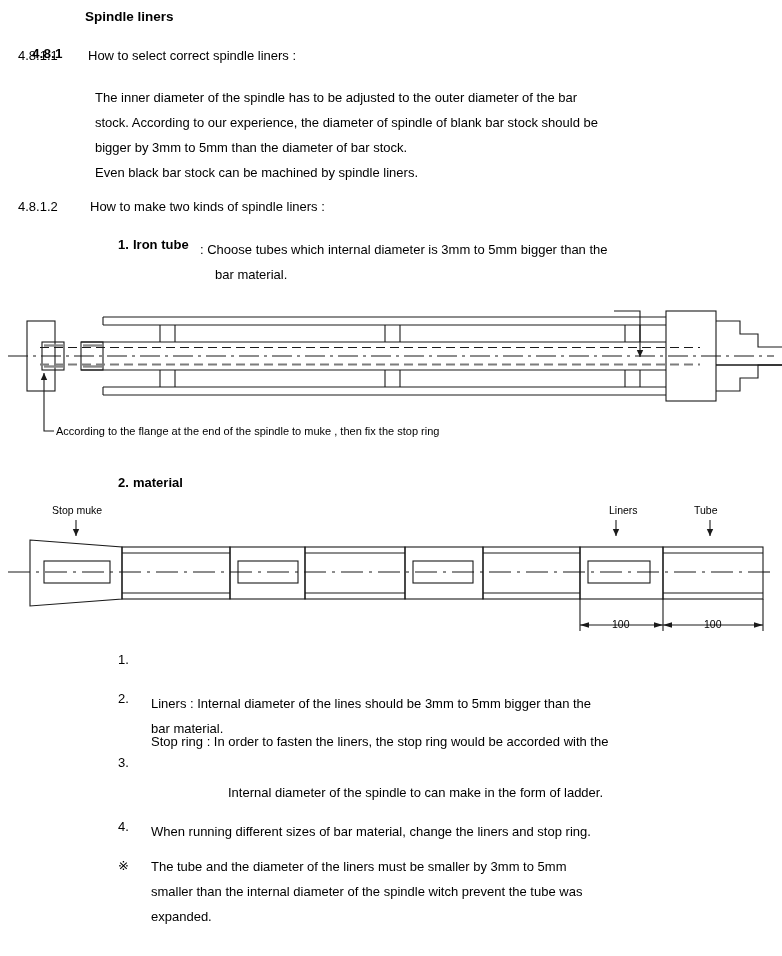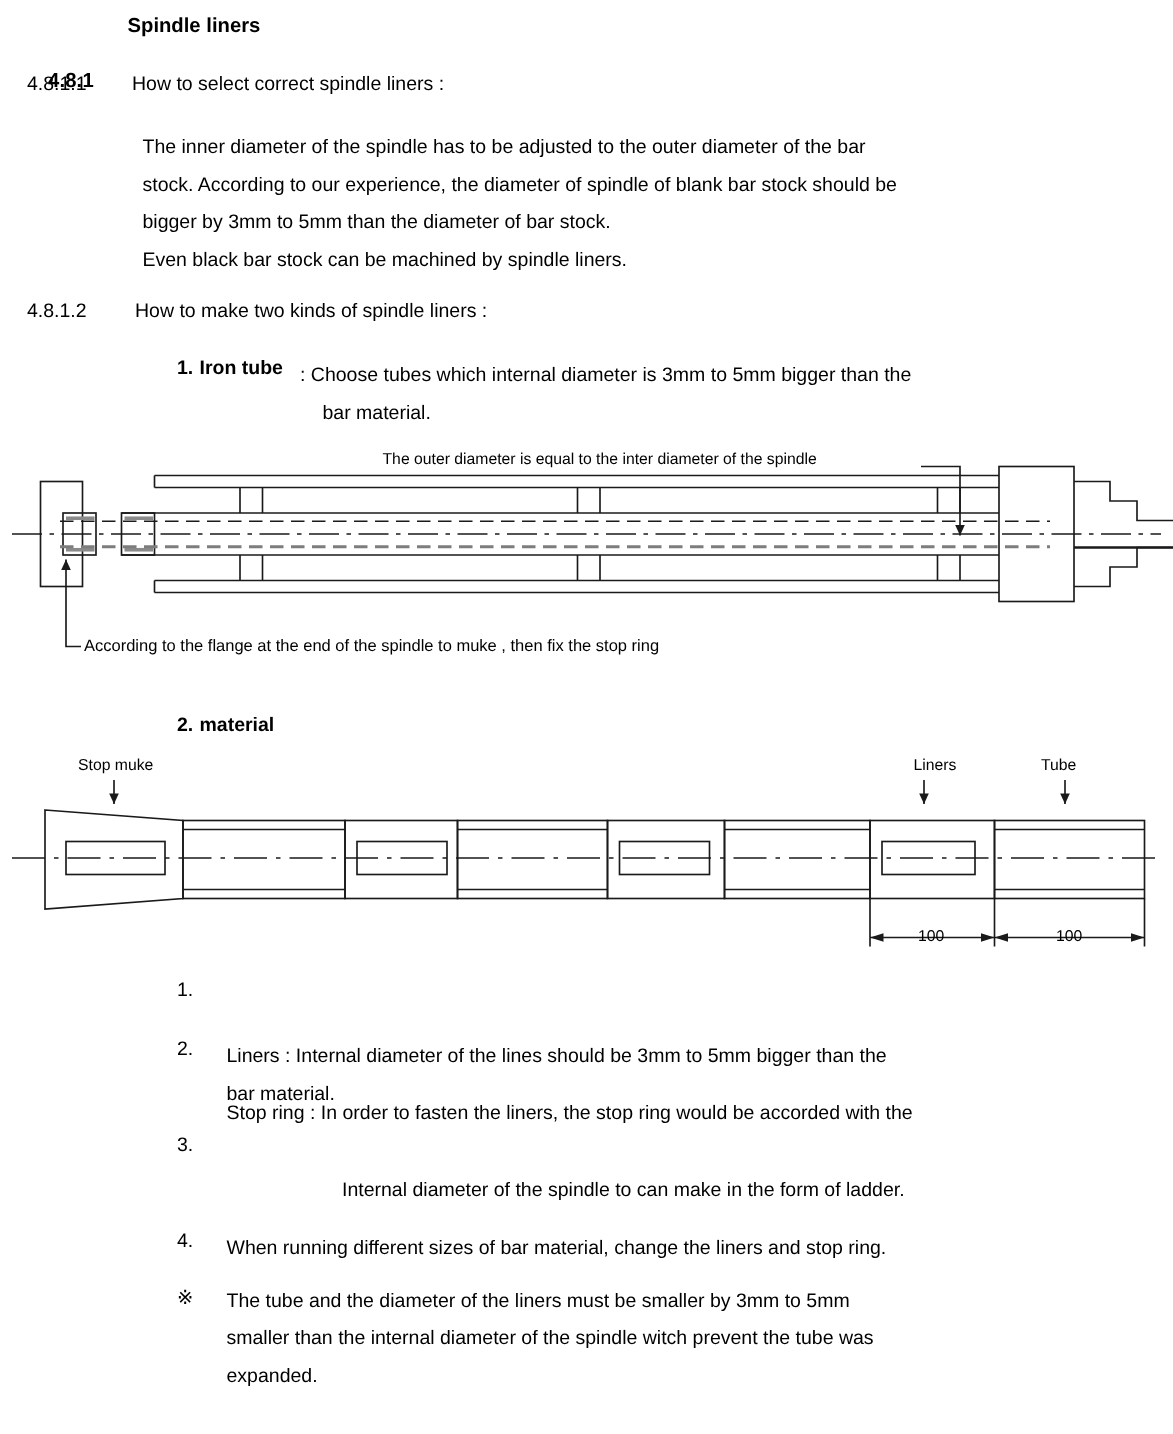--- a/index.html
+++ b/index.html
@@ -177,21 +177,20 @@
 
         <g>
           <path d="M 716 26 L 740 26 L 740 39 L 758 39 L 758 52 L 782 52"></path>
           <path d="M 716 96 L 740 96 L 740 83 L 758 83 L 758 70 L 782 70"></path>
           <line x1="716" y1="70" x2="782" y2="70" stroke-width="1.6"></line>
         </g>
       </g>
     </svg>
   </div>
 
-  <div class="abs dia-label" style="left:255px; top:300px;">The outer diameter is equal to the inter diameter of the spindle</div>
   <div class="abs dia-caption" style="left:56px; top:425px;">According to the flange at the end of the spindle to muke , then fix the stop ring</div>
 
   <div class="abs list-num" style="left:118px; top:475px;">2.</div>
   <div class="abs list-bold" style="left:133px; top:475px;">material</div>
 
   <div class="abs" style="left:0px; top:498px; width:782px; height:145px;">
     <svg width="782" height="145" viewBox="0 0 782 145">
       <g fill="none" stroke="#1a1a1a" stroke-width="1.1" shape-rendering="geometricPrecision">
 
         <g>

